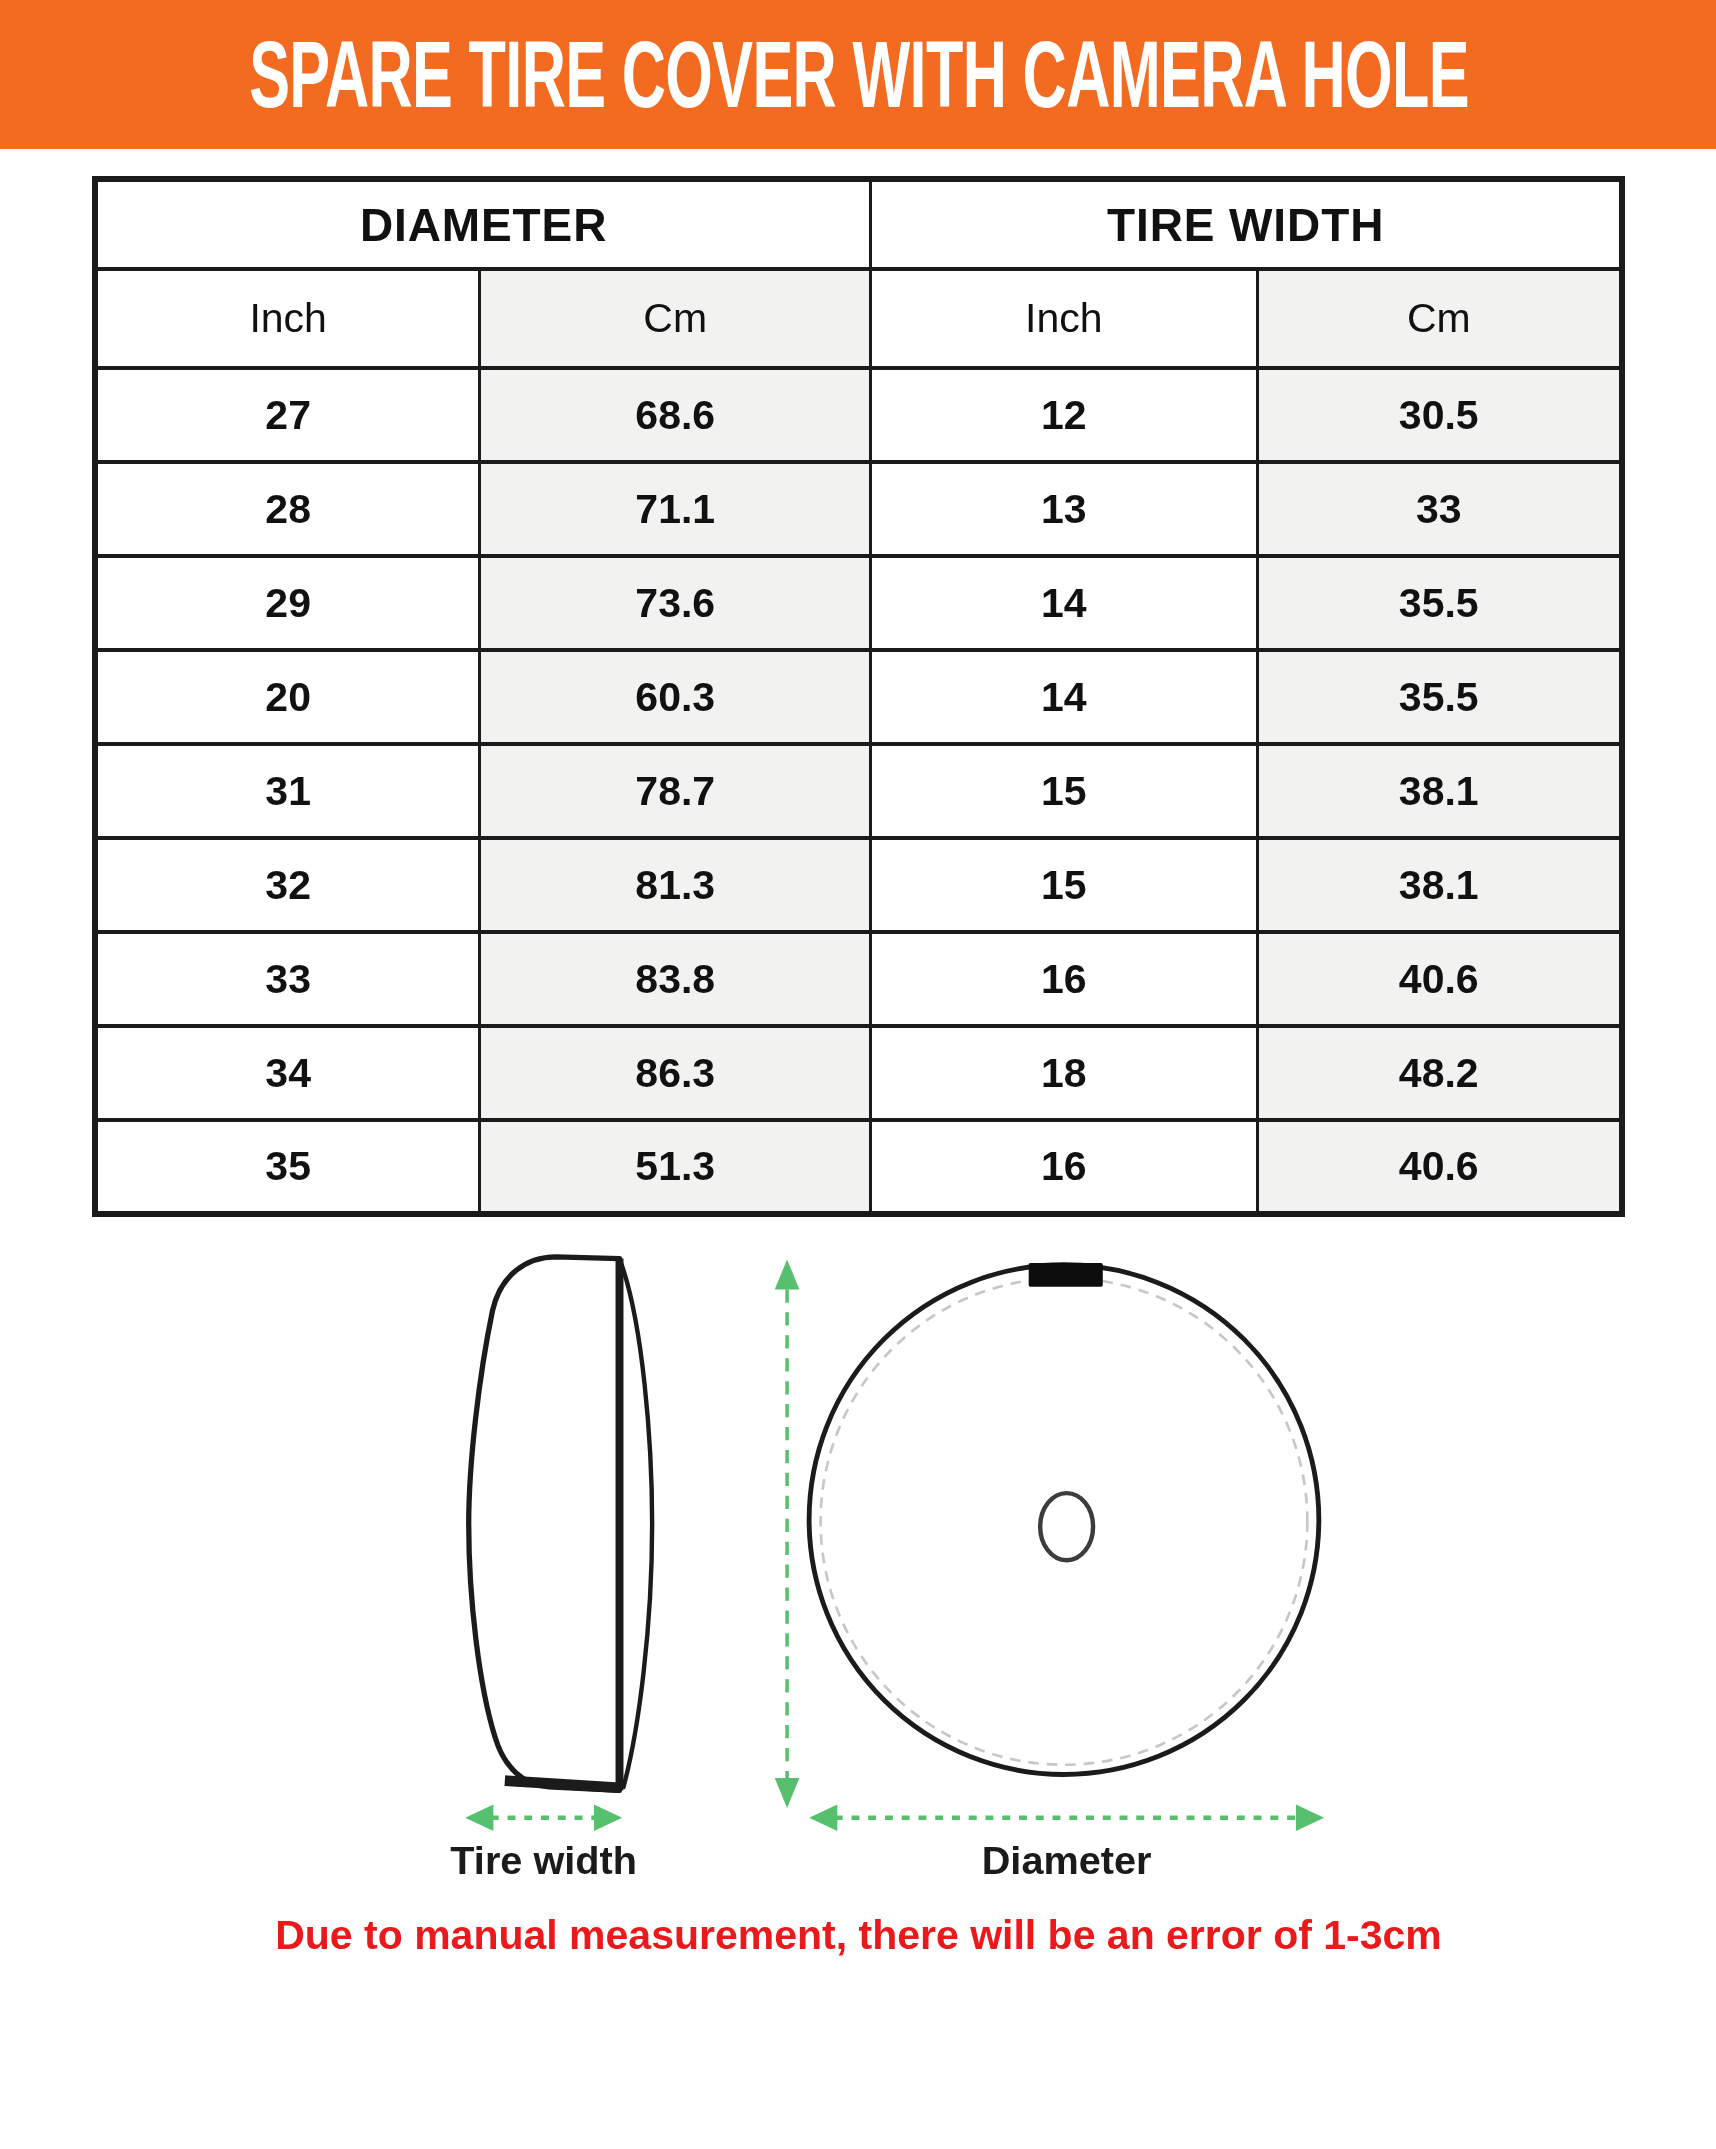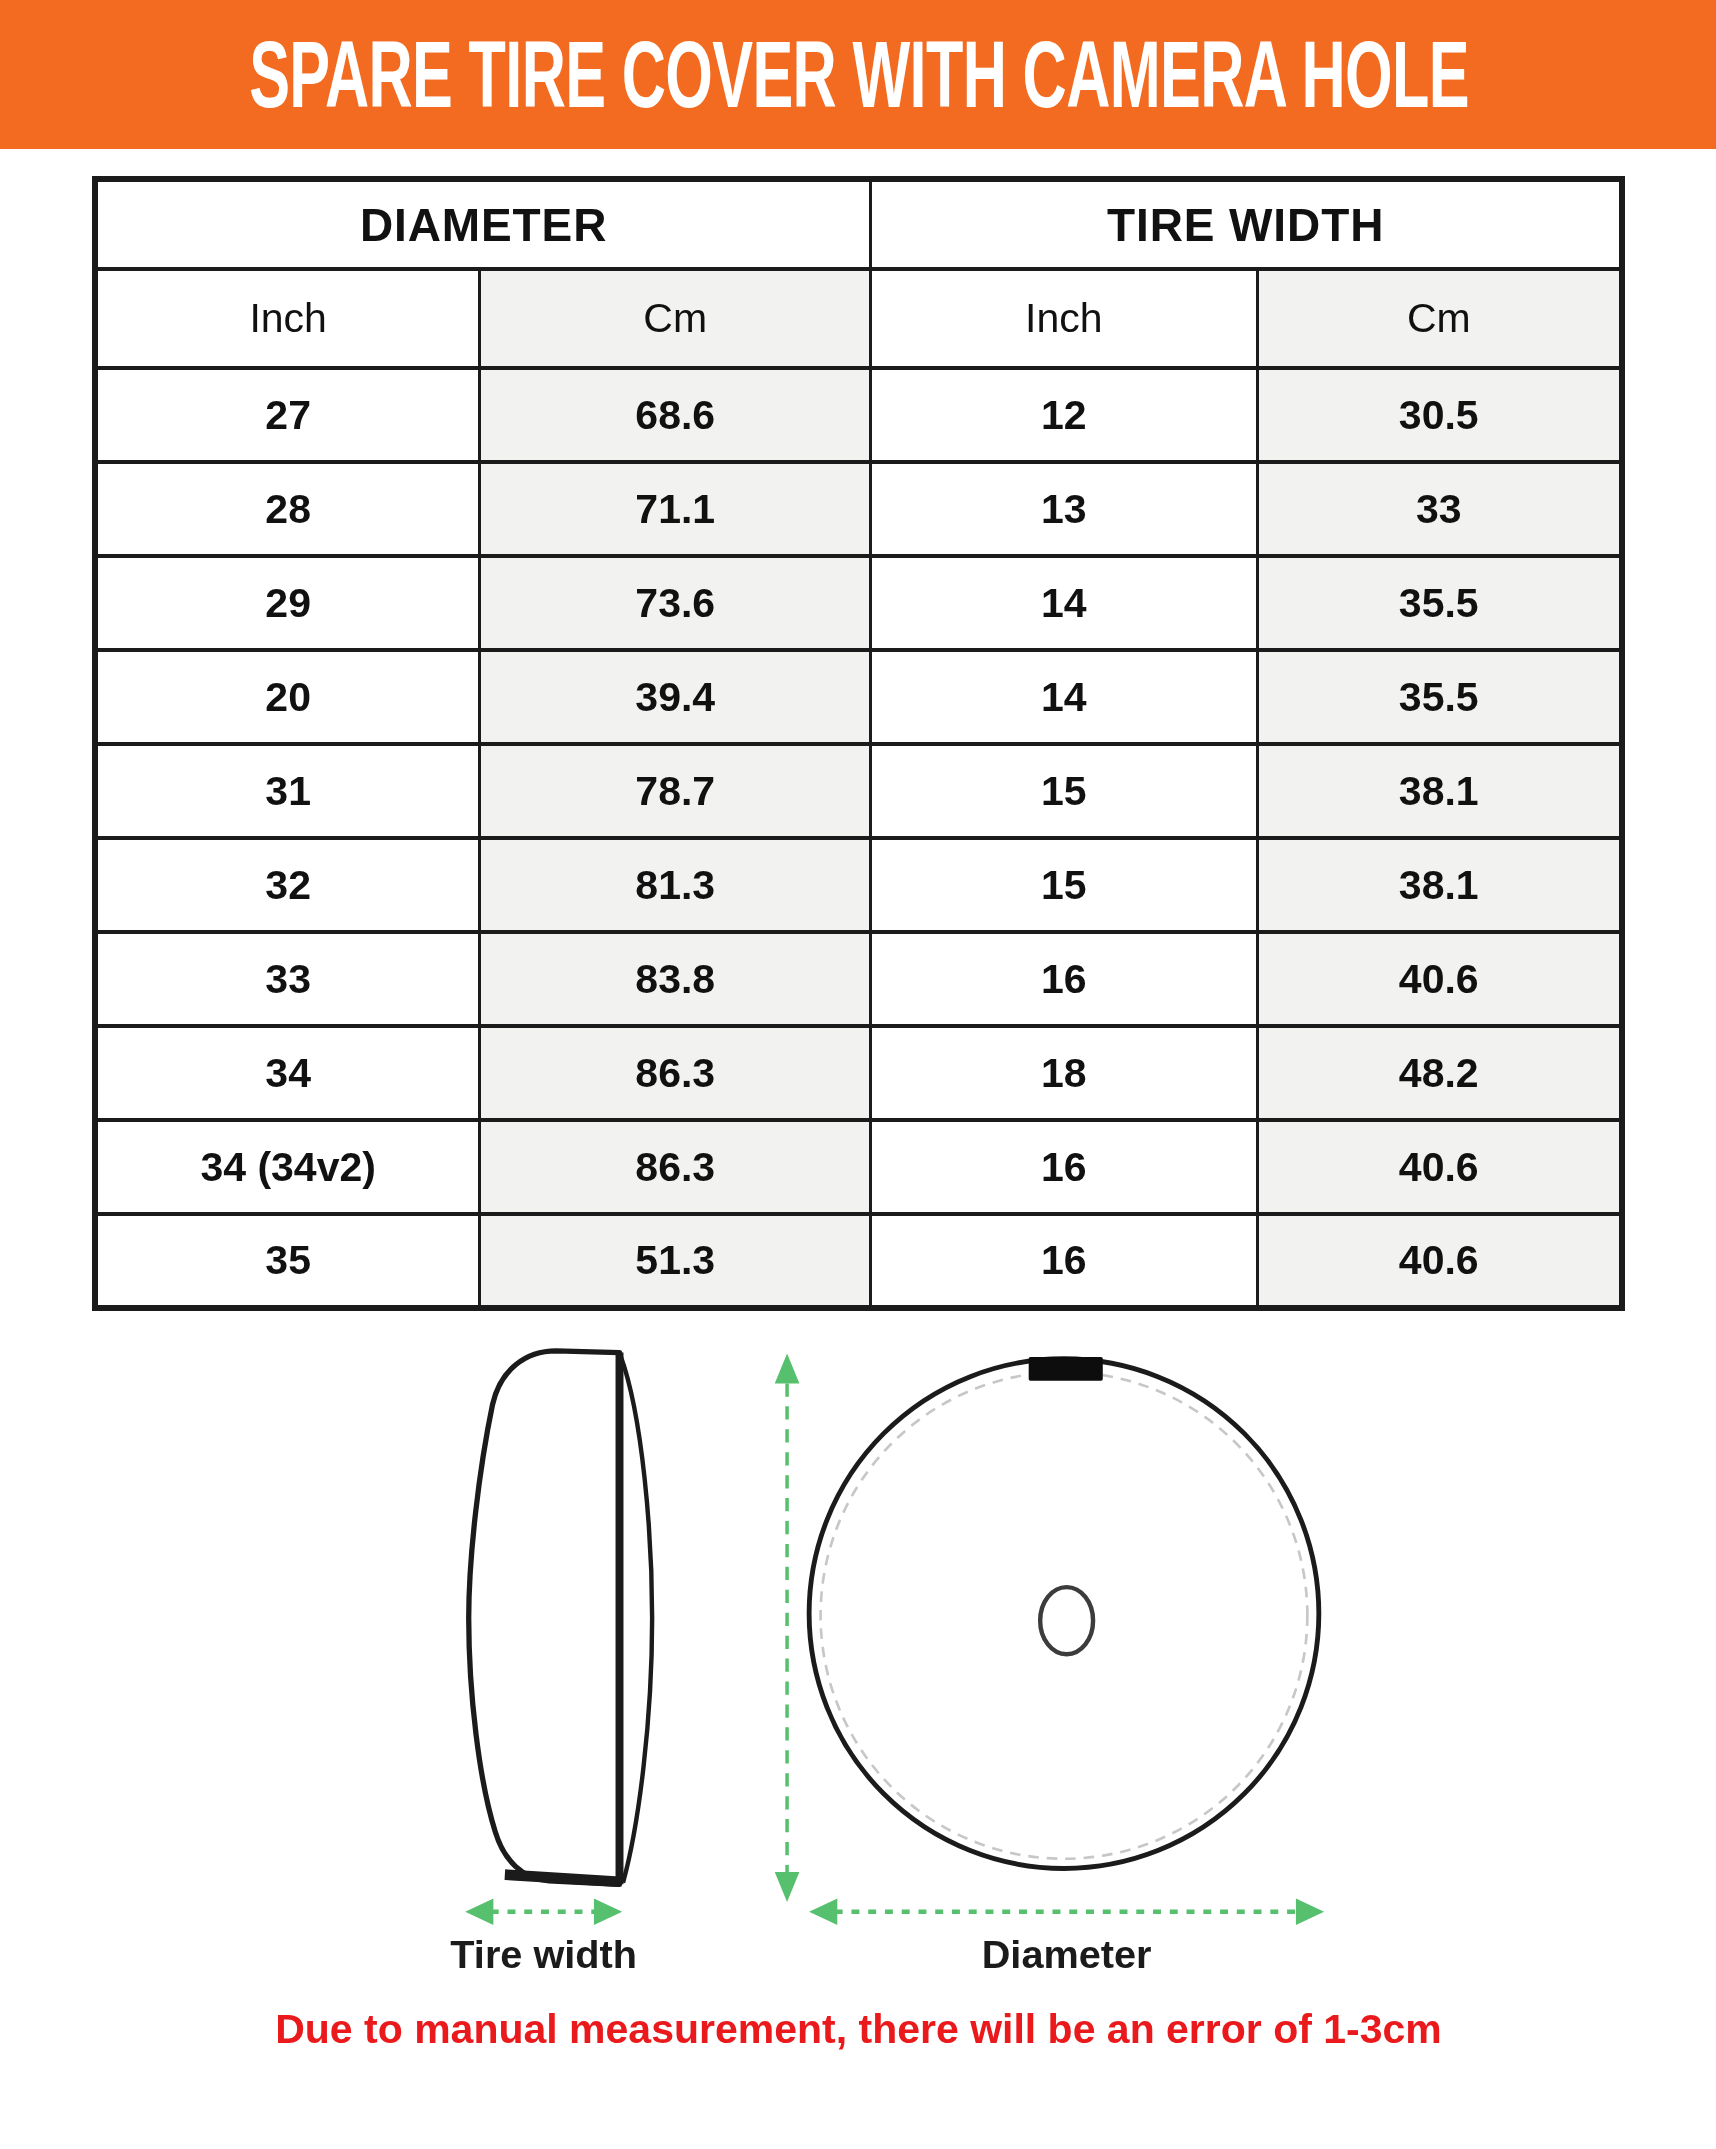--- a/index.html
+++ b/index.html
@@ -139,21 +139,21 @@
             <td class="shade">33</td>
           </tr>
           <tr>
             <td>29</td>
             <td class="shade">73.6</td>
             <td>14</td>
             <td class="shade">35.5</td>
           </tr>
           <tr>
             <td>20</td>
-            <td class="shade">39.4</td>
+            <td class="shade">60.3</td>
             <td>14</td>
             <td class="shade">35.5</td>
           </tr>
           <tr>
             <td>31</td>
             <td class="shade">78.7</td>
             <td>15</td>
             <td class="shade">38.1</td>
           </tr>
           <tr>
@@ -166,26 +166,20 @@
             <td>33</td>
             <td class="shade">83.8</td>
             <td>16</td>
             <td class="shade">40.6</td>
           </tr>
           <tr>
             <td>34</td>
             <td class="shade">86.3</td>
             <td>18</td>
             <td class="shade">48.2</td>
-          </tr>
-          <tr>
-            <td>34 (34v2)</td>
-            <td class="shade">86.3</td>
-            <td>16</td>
-            <td class="shade">40.6</td>
           </tr>
           <tr>
             <td>35</td>
             <td class="shade">51.3</td>
             <td>16</td>
             <td class="shade">40.6</td>
           </tr>
         </tbody>
     </table>
   </div>

